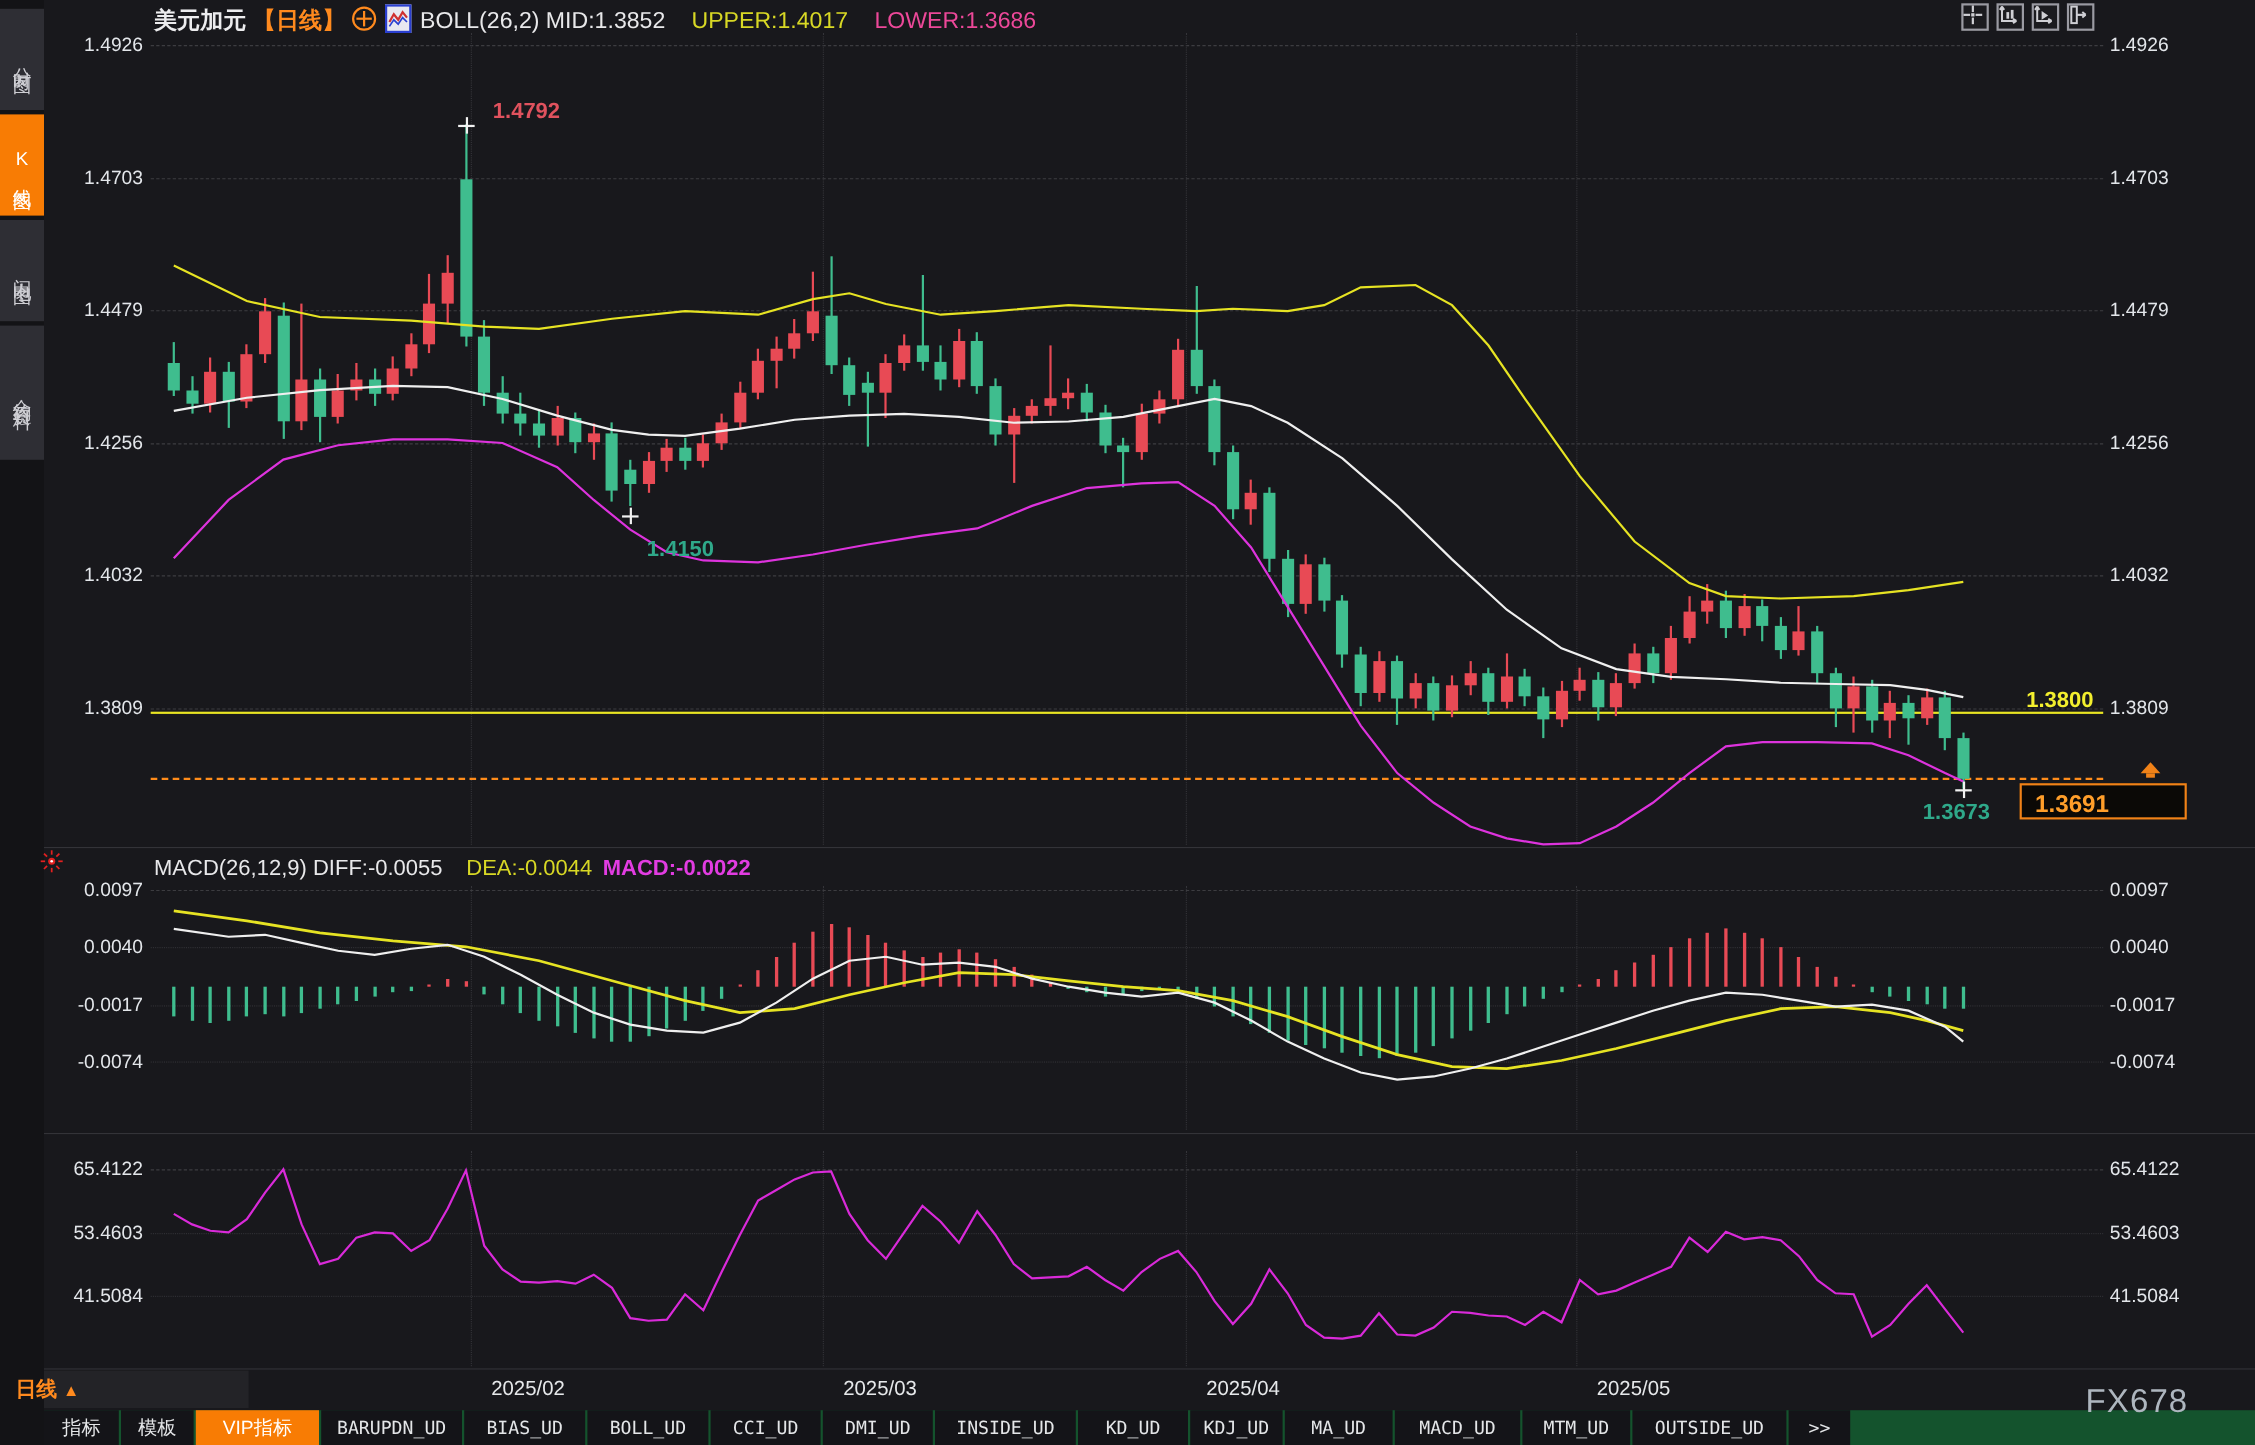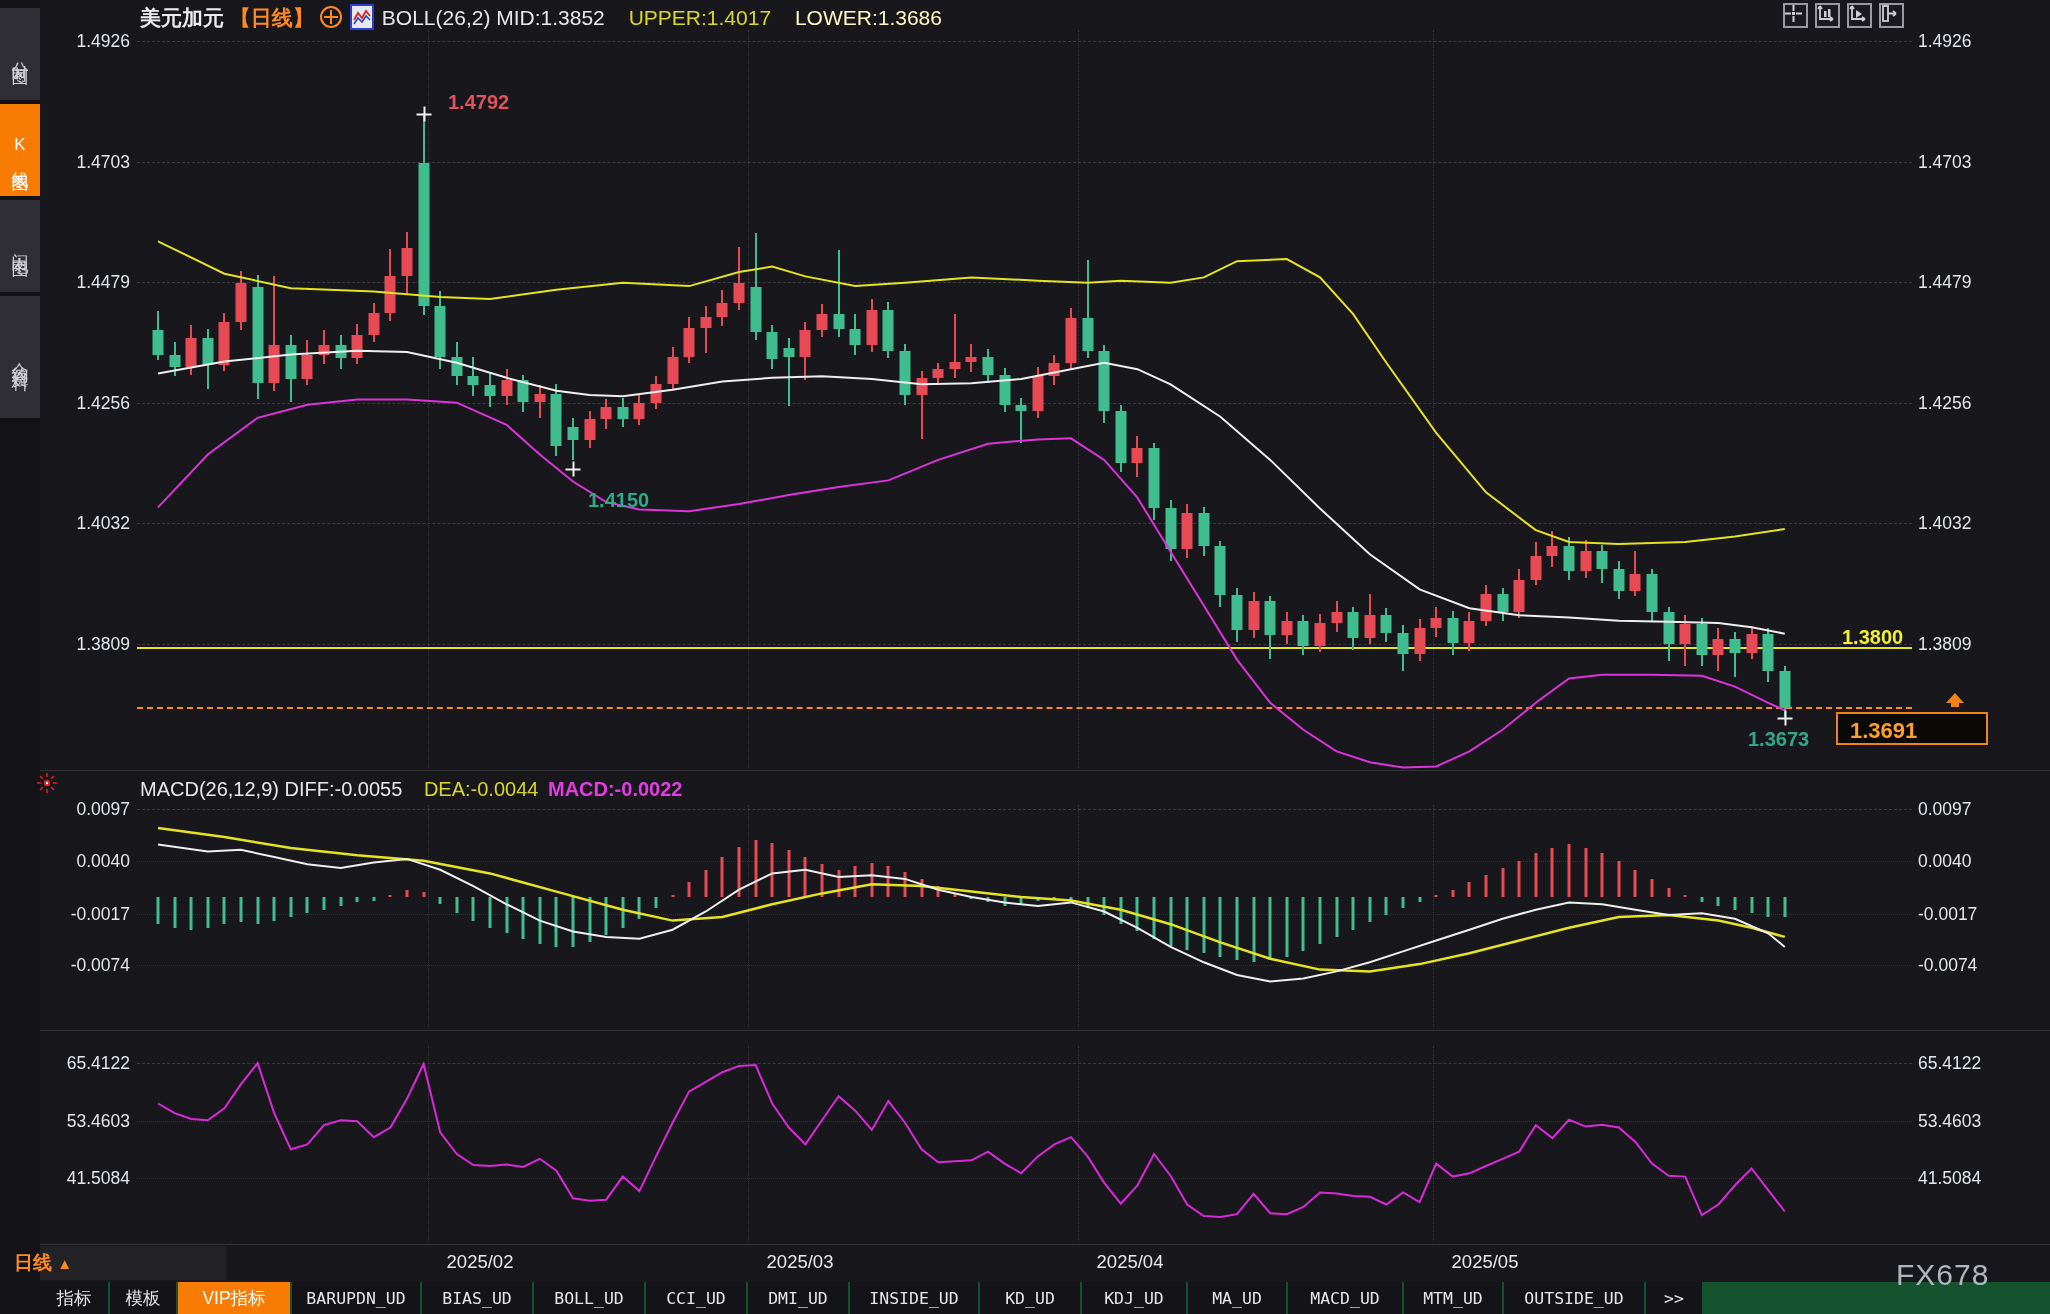--- a/index.html
+++ b/index.html
@@ -10,21 +10,21 @@
   .side-tab{position:absolute;left:0;width:40px;background:#2e2e34;color:#cfcfd4;
             display:flex;align-items:center;justify-content:center;
             writing-mode:vertical-lr;text-orientation:upright;font-size:17px;letter-spacing:4px;cursor:pointer;}
   .side-tab.active{background:#f87c04;color:#fff;}
   
   .hdr{position:absolute;top:4px;height:26px;line-height:26px;font-size:21px;white-space:nowrap;}
   .hdr .t-sym{color:#ececee;font-weight:bold;}
   .hdr .t-per{color:#ff8a1e;font-weight:bold;}
   .hdr .t-boll{color:#e8e8ea;}
   .hdr .t-up{color:#d8d825;}
-  .hdr .t-low{color:#fef9c3;}
+  .hdr .t-low{color:#ec4899;}
   .icon-target{display:inline-block;width:18px;height:18px;border:2px solid #ff8a1e;border-radius:50%;
                position:relative;vertical-align:-3px;margin:0 8px 0 6px;}
   .icon-target:before,.icon-target:after{content:"";position:absolute;background:#ff8a1e;}
   .icon-target:before{left:8px;top:2px;width:2px;height:14px;}
   .icon-target:after{left:2px;top:8px;width:14px;height:2px;}
   .icon-mini{display:inline-block;width:20px;height:22px;background:#e8e8f0;border:2px solid #2a3fd0;
              vertical-align:-5px;margin-right:8px;position:relative;overflow:hidden;}
   .icon-mini svg{position:absolute;left:0;top:0;}
   .tool-box{position:absolute;top:3px;width:25px;height:25px;border:2px solid #9a9aa2;box-sizing:border-box;
             display:flex;align-items:center;justify-content:center;cursor:pointer;background:#1b1b1f;}
@@ -551,21 +551,21 @@
       <div class="btab cn" style="width: 68px;">指标</div>
       <div class="btab cn" style="width: 66px;">模板</div>
       <div class="btab cn active" style="width: 112px;">VIP指标</div>
       <div class="btab" style="width: 128px;">BARUPDN_UD</div>
       <div class="btab" style="width: 110px;">BIAS_UD</div>
       <div class="btab" style="width: 110px;">BOLL_UD</div>
       <div class="btab" style="width: 100px;">CCI_UD</div>
       <div class="btab" style="width: 100px;">DMI_UD</div>
       <div class="btab" style="width: 128px;">INSIDE_UD</div>
       <div class="btab" style="width: 100px;">KD_UD</div>
-      <div class="btab" style="width: 104px; text-align: center;">KDJ_UD</div>
+      <div class="btab" style="width: 84px; text-align: center;">KDJ_UD</div>
       <div class="btab" style="width: 98px;">MA_UD</div>
       <div class="btab" style="width: 114px;">MACD_UD</div>
       <div class="btab" style="width: 98px;">MTM_UD</div>
       <div class="btab" style="width: 140px;">OUTSIDE_UD</div>
       <div class="btab" style="width: 56px;">&gt;&gt;</div>
     </div>
   <div id="watermark">FX678</div>
 </div>
 
 </body></html>

